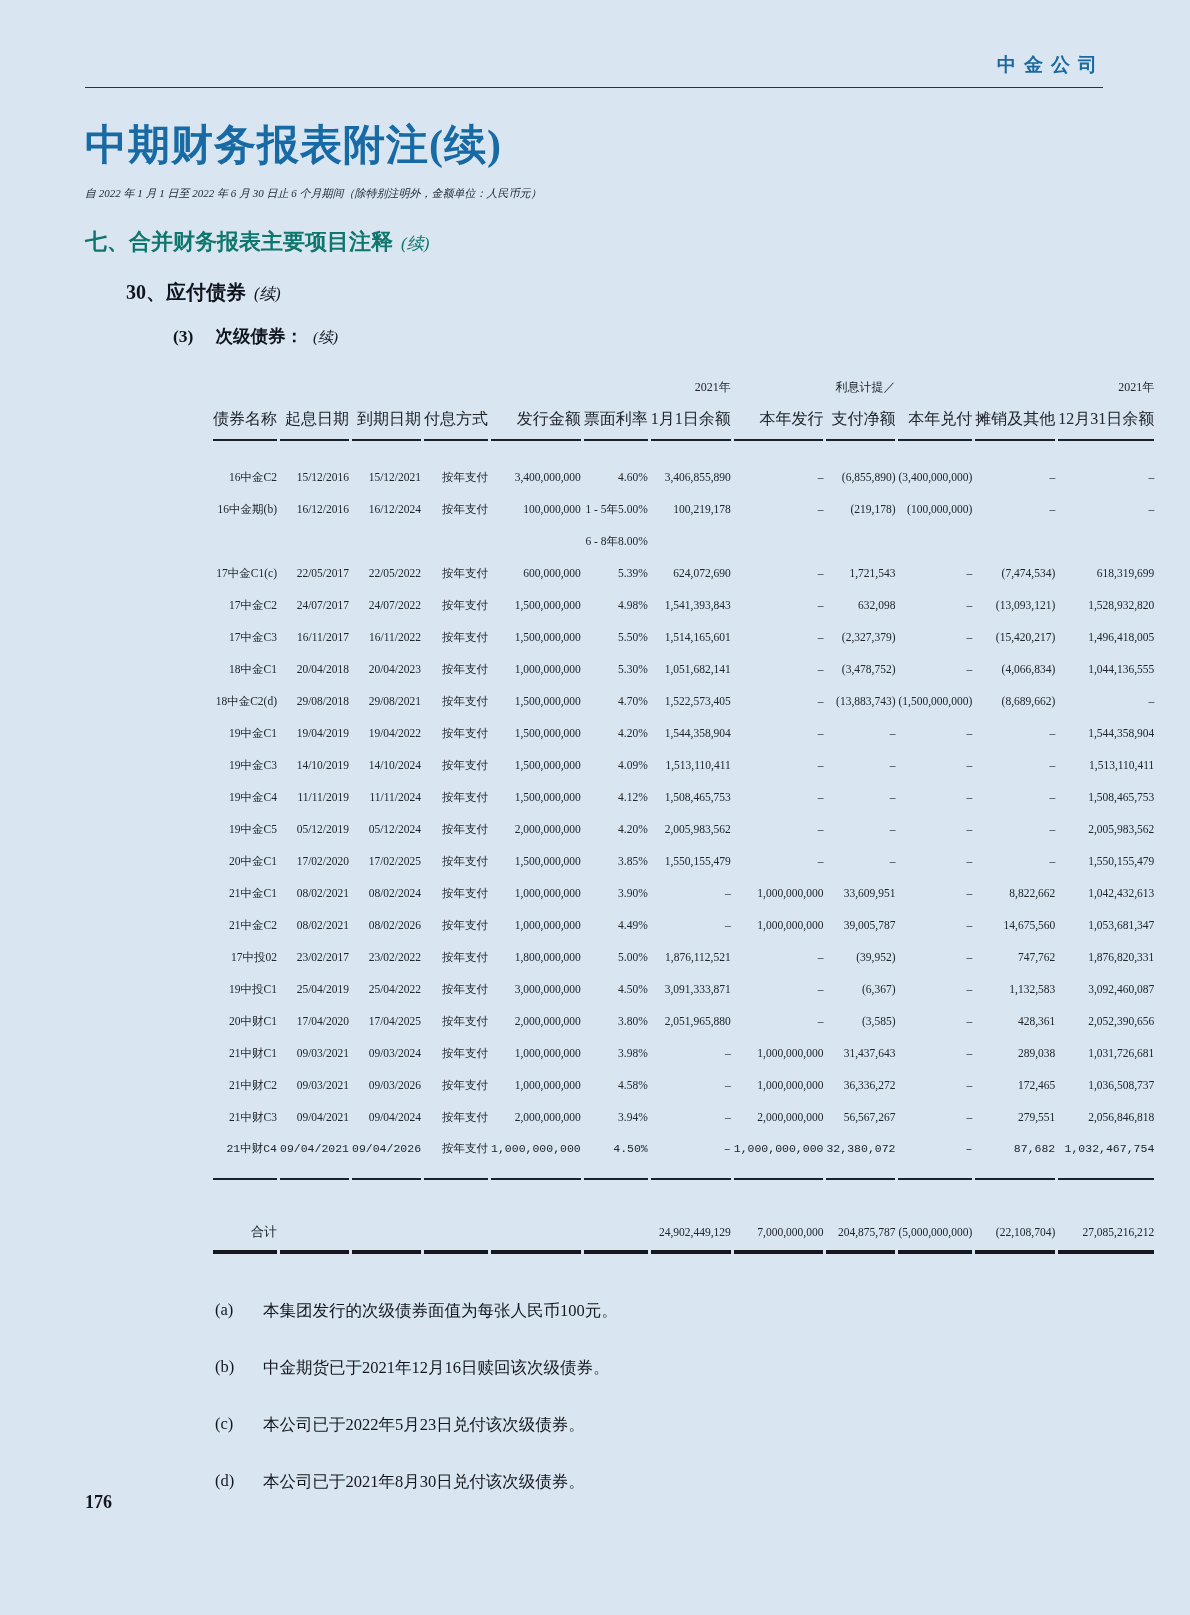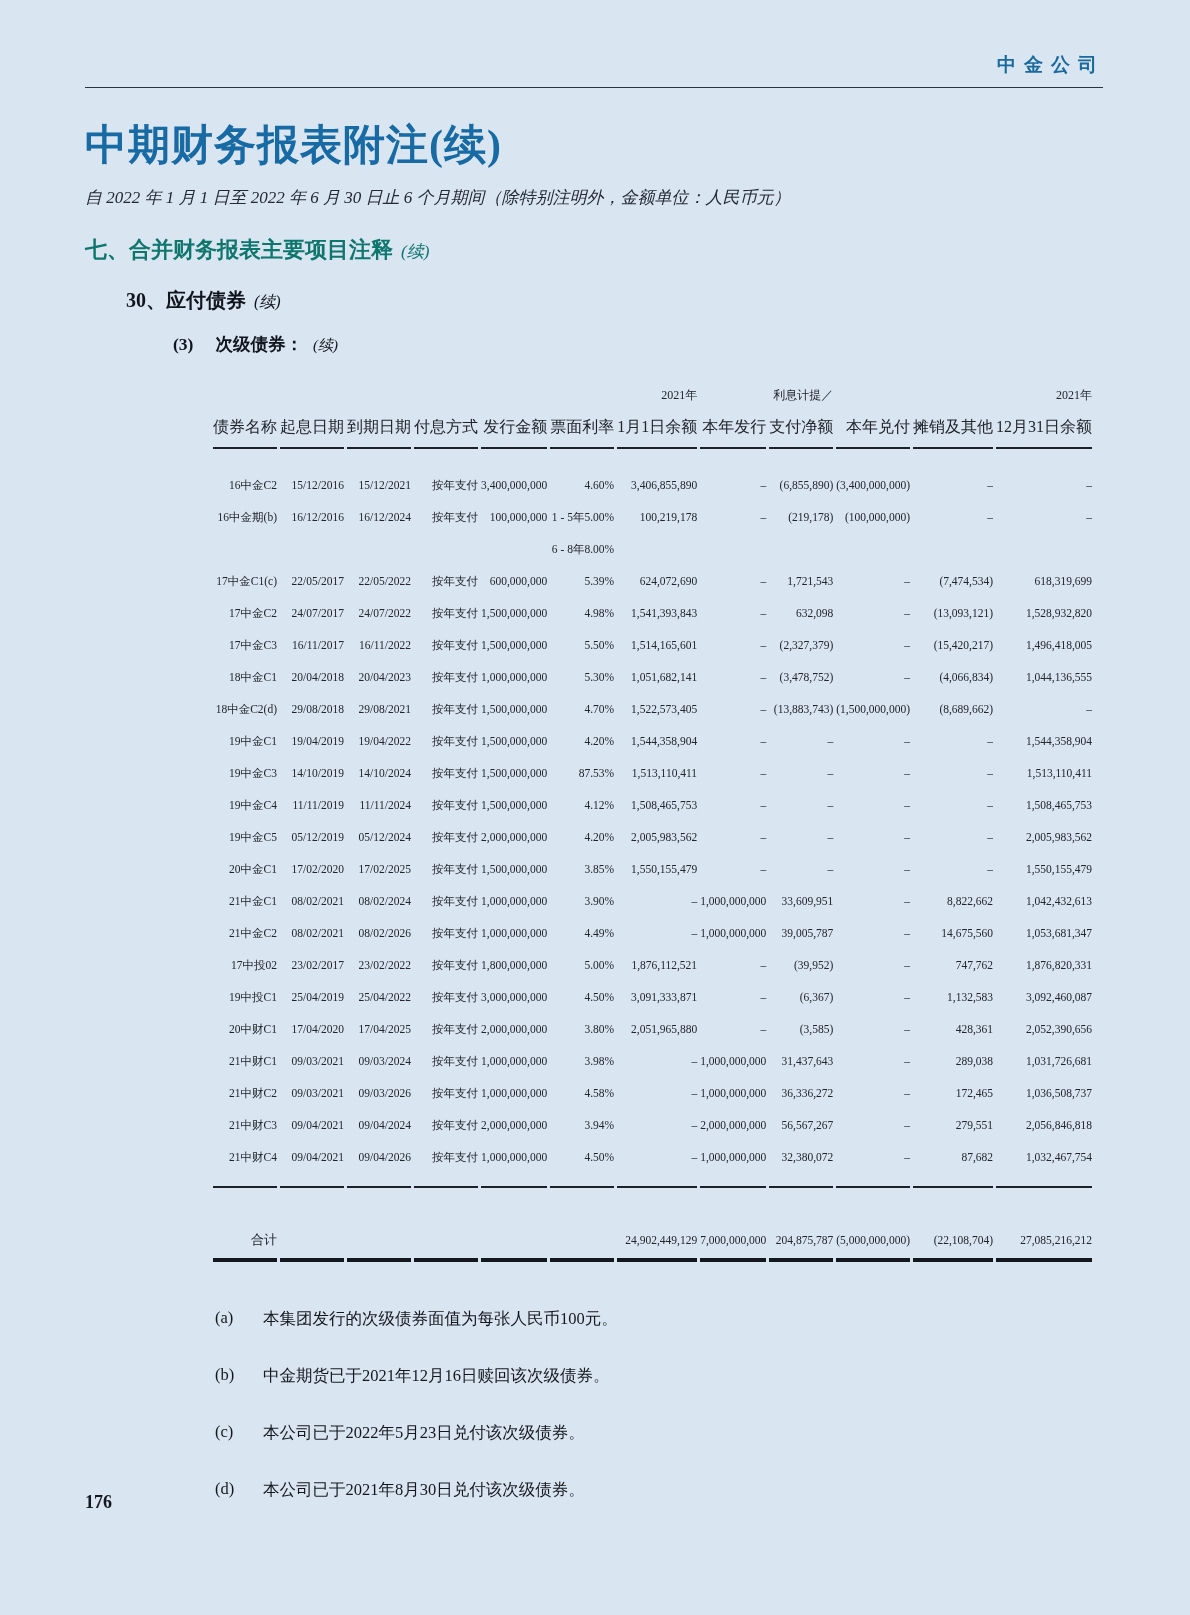--- a/index.html
+++ b/index.html
@@ -25,21 +25,21 @@
     width:1018px;
   }
   h1.title {
     margin:34px 0 0 0;
     font-size:42px; line-height:1.1;
     color:#176aa3; font-weight:bold;
     letter-spacing:1px;
   }
   .subtitle {
     margin:18px 0 0 0;
-    font-size:17px; font-style:italic; color:#222935;
+    font-size:11px; font-style:italic; color:#222935;
   }
   
   .sec1 { margin-top:26px; font-size:22px; font-weight:bold; color:#0f766e; }
   .sec1 .cont { font-size:17px; font-style:italic; font-weight:normal; margin-left:8px; }
   .sec2 { margin-top:22px; margin-left:41px; font-size:20px; font-weight:bold; color:#10151d; }
   .sec2 .cont { font-size:16px; font-style:italic; font-weight:normal; margin-left:8px; }
   .sec3 { margin-top:18px; margin-left:88px; font-size:17.5px; font-weight:bold; color:#10151d; }
   .sec3 .num { margin-right:22px; }
   .sec3 .cont { font-size:15px; font-style:italic; font-weight:normal; margin-left:10px; }
   
@@ -59,21 +59,21 @@
     text-align:right;
     vertical-align:top;
   }
   tr.h-top th { height:30px; vertical-align:bottom; font-size:12px; padding-bottom:2px; }
   tr.h-main th { height:32px; vertical-align:bottom; font-size:16px; padding-bottom:9px;
                  border-bottom:2.5px solid #1b2128; }
   tr.h-main th.c-name, td.c-name { text-align:left; }
   tbody td { line-height:32px; }
   tr.spacer-sm td { height:20px; line-height:20px; border:none; }
   tr.spacer-md td { height:34px; line-height:34px; border:none; }
-  tr.last-row td { border-bottom:2.2px solid #1b2128; padding-bottom:13px; }
+  tr.last-row td { border-bottom:2.2px solid #1b2128; padding-bottom:13px;font-family:Liberation Mono, monospace; }
   tr.total-row td {
     height:36px; line-height:36px; vertical-align:middle;
     border-bottom:4px solid #14181e;
   }
   tr.total-row td.c-name { font-size:13px; }
   
   .footnotes { margin:46px 0 0 130px; }
   .footnote { display:flex; margin-bottom:35px; font-size:16.5px; color:#14181e; }
   .footnote .marker { width:48px; flex:0 0 48px; }
   
@@ -464,21 +464,21 @@
           <td>
             <div>14/10/2024</div>
           </td>
           <td>
             <div>按年支付</div>
           </td>
           <td>
             <div>1,500,000,000</div>
           </td>
           <td>
-            <div>87.53%</div>
+            <div>4.09%</div>
           </td>
           <td>
             <div>1,513,110,411</div>
           </td>
           <td>
             <div>–</div>
           </td>
           <td>
             <div>–</div>
           </td>

